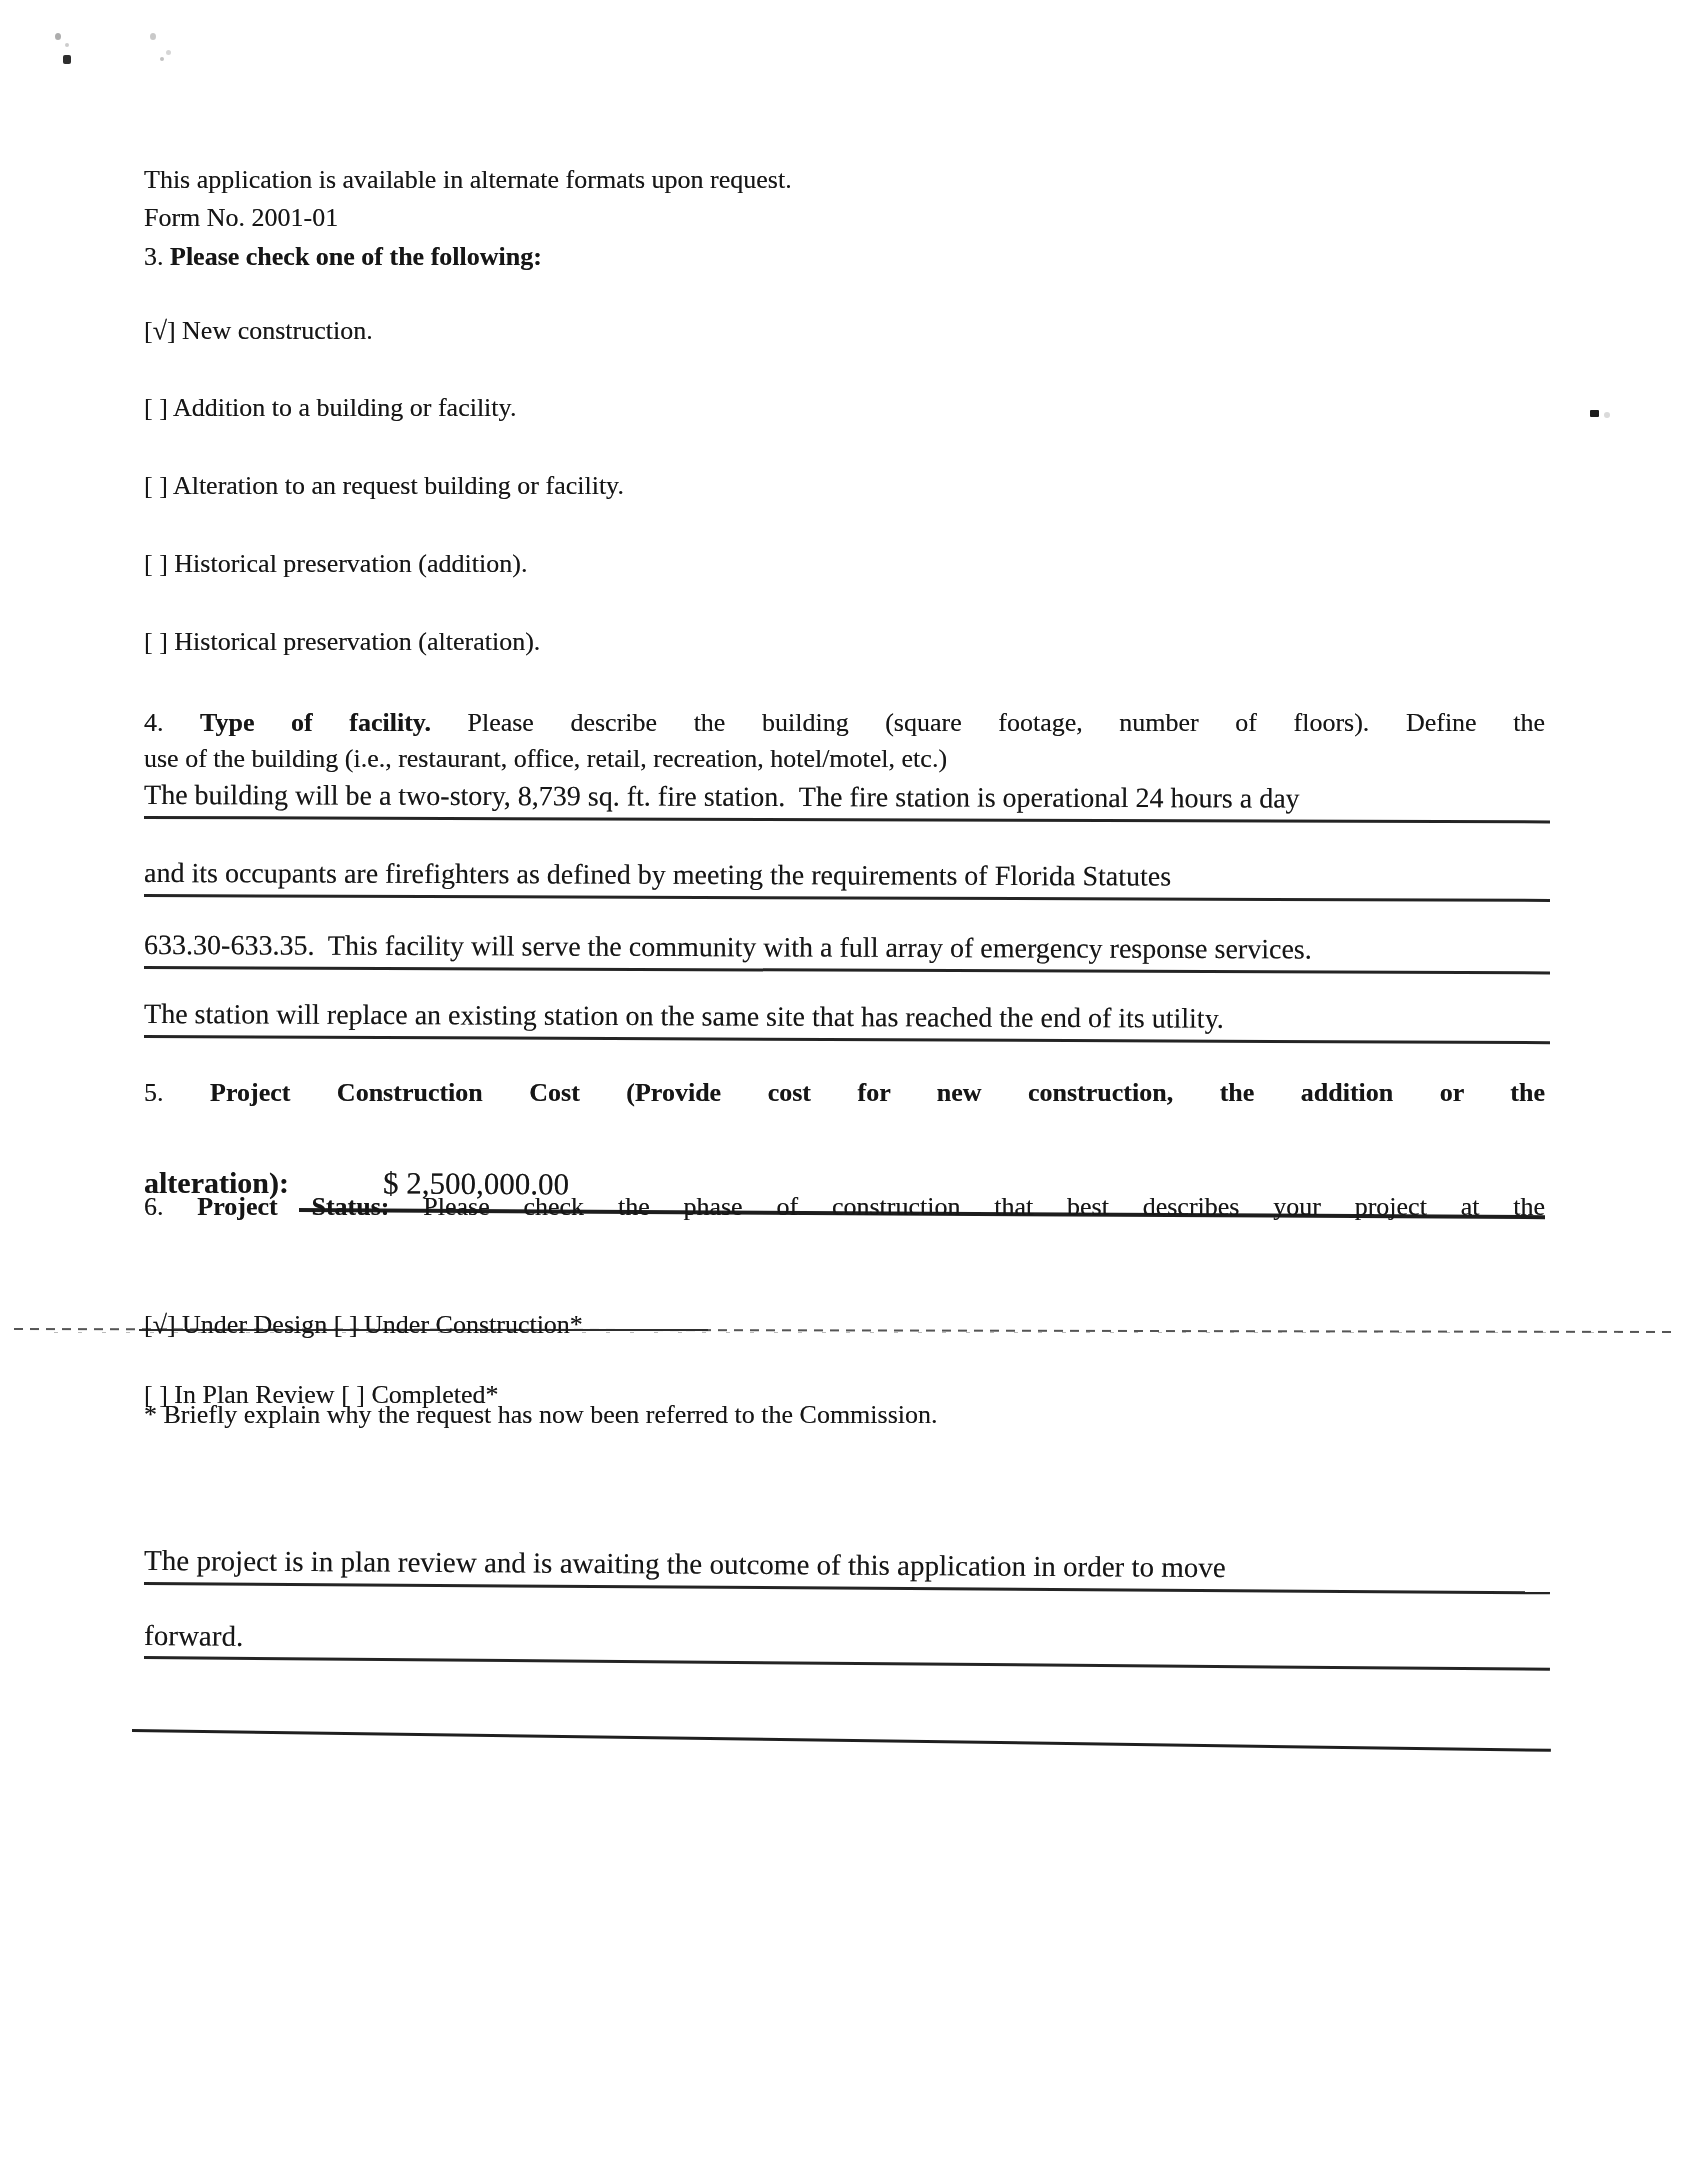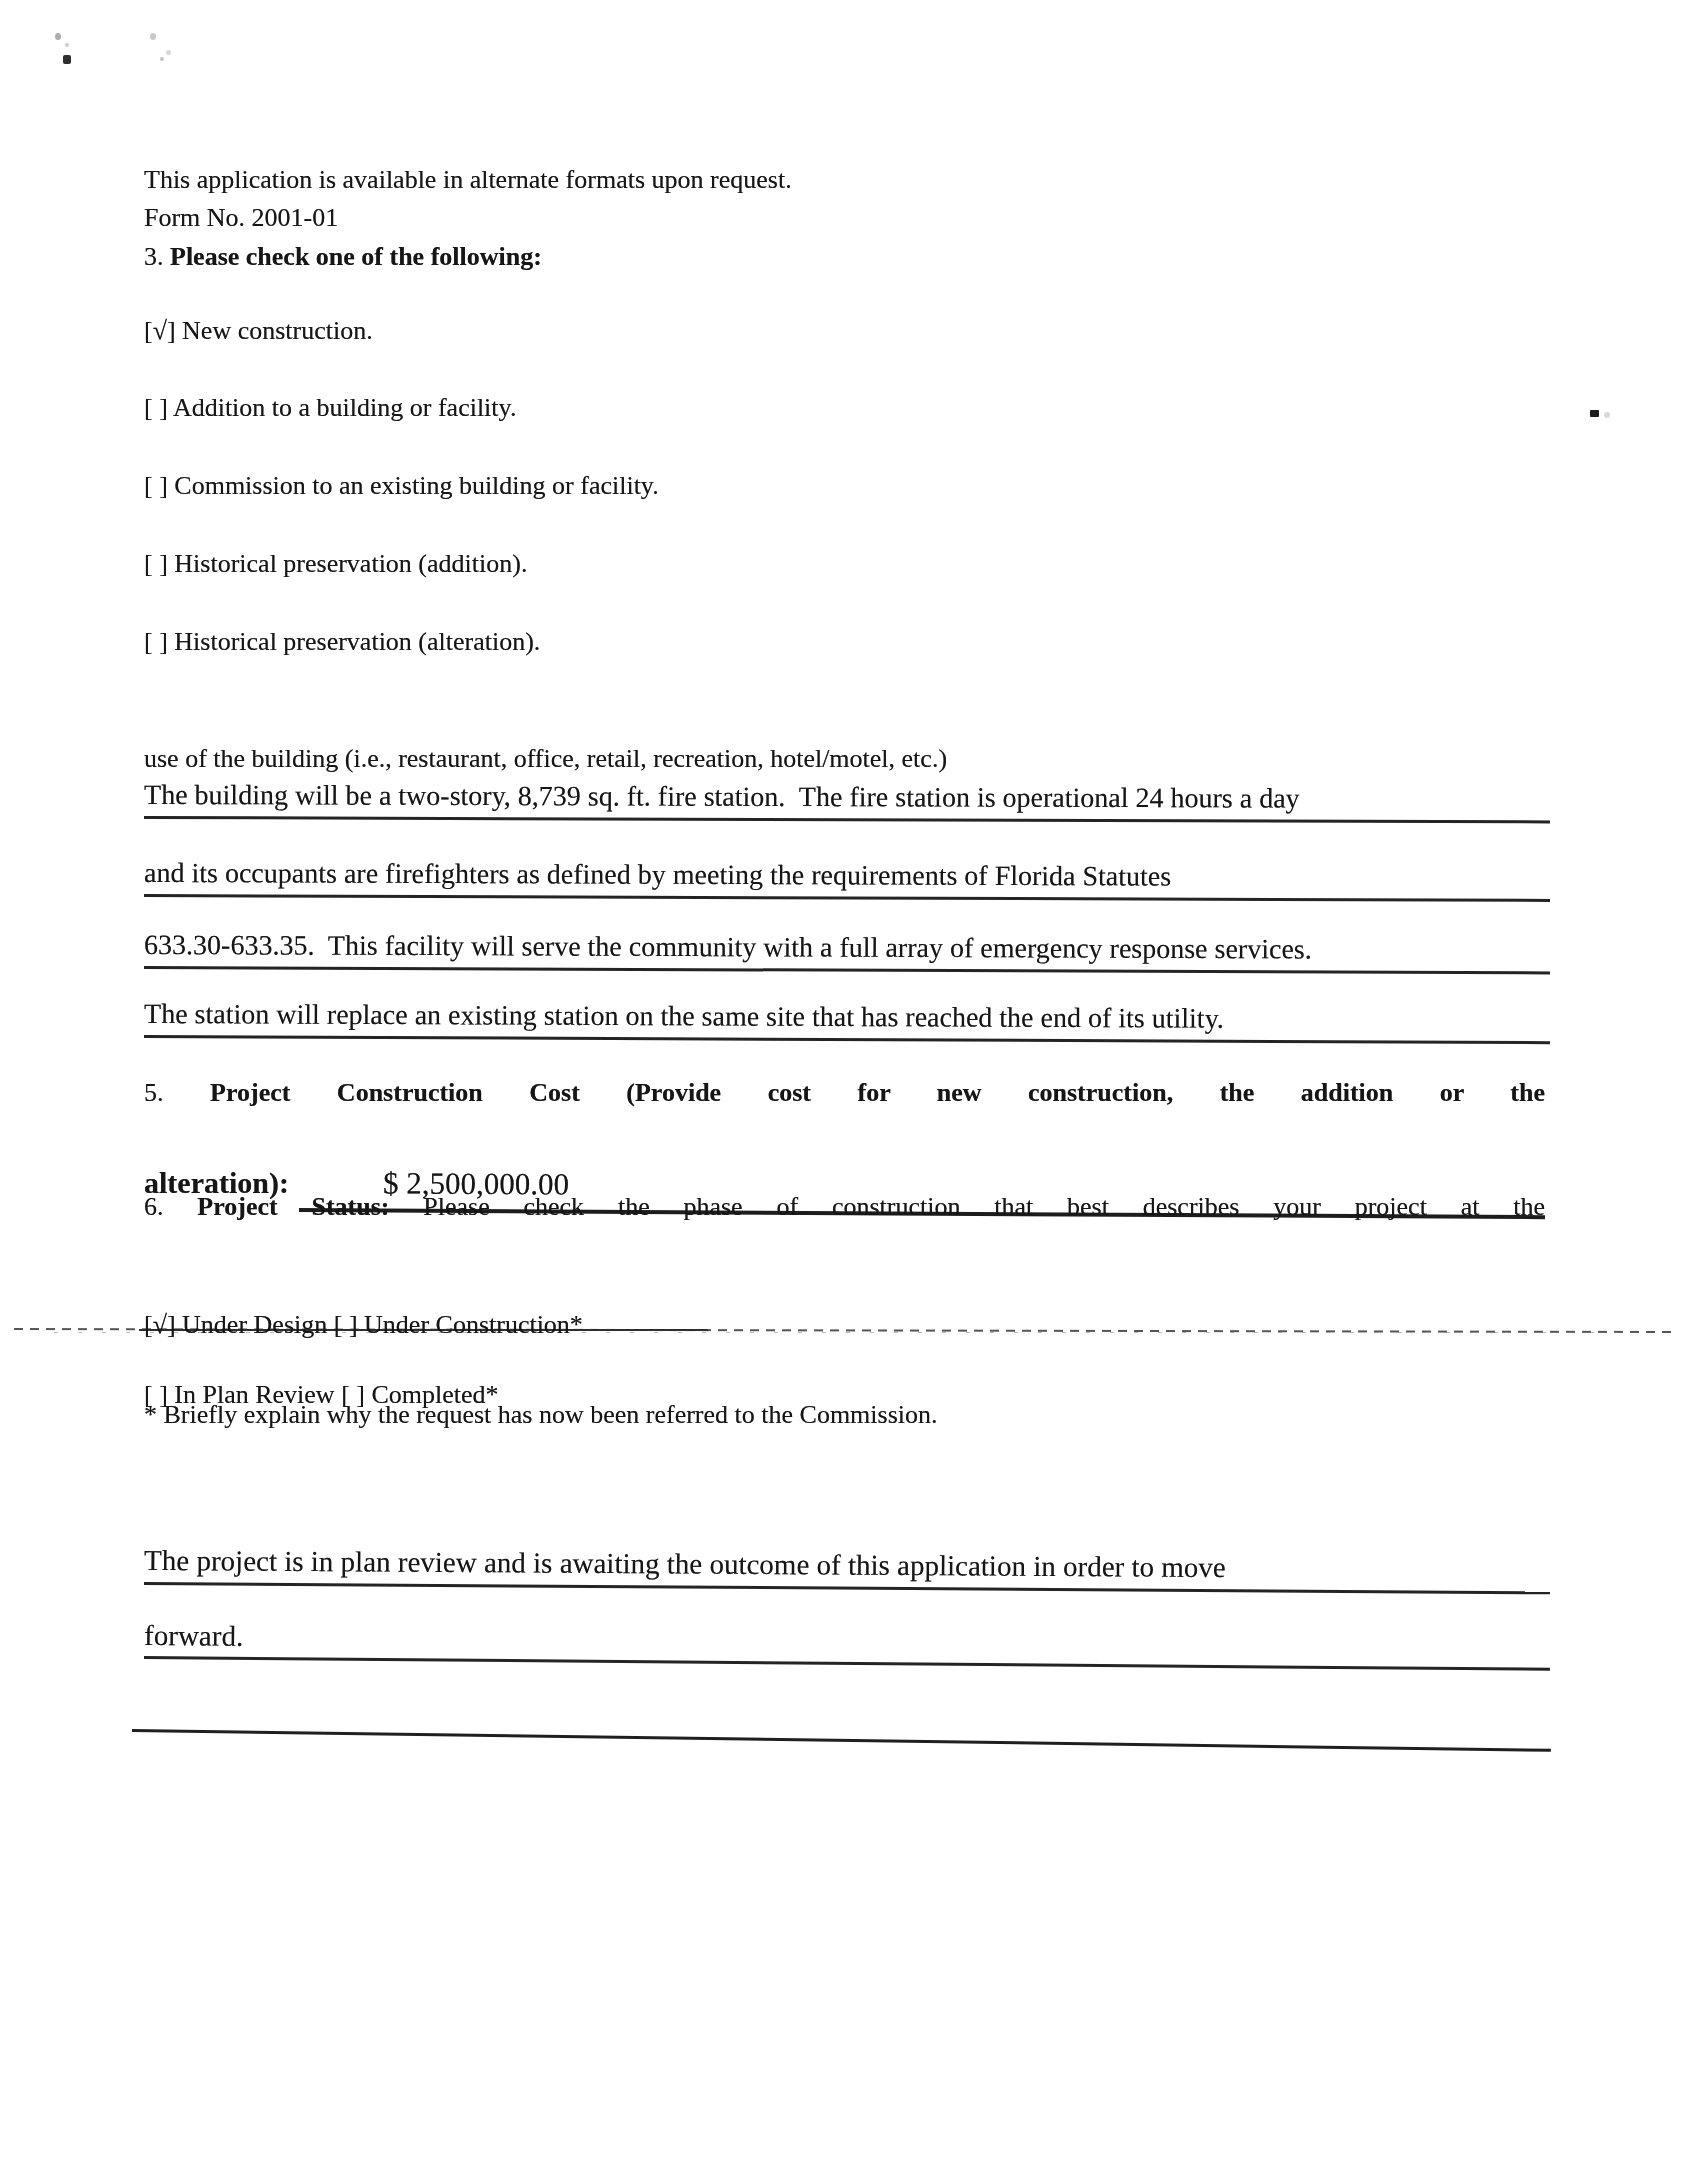--- a/index.html
+++ b/index.html
@@ -78,24 +78,25 @@
   <div class="speck" style="left:1590px;top:410px;width:9px;height:7px;background:#1c1c1c;border-radius:1px"></div>
   <div class="speck" style="left:1604px;top:412px;width:6px;height:6px;background:#b5b5b5;opacity:.5"></div>
 
   <div class="tx" style="top:161px">This application is available in alternate formats upon request.</div>
   <div class="tx" style="top:199px">Form No. 2001-01</div>
 
   <div class="tx" style="top:238px"><span>3. </span><span class="b">Please check one of the following:</span></div>
 
   <div class="tx cb-row" style="top:312px"><span class="pre">[√] </span><span>New construction.</span></div>
   <div class="tx cb-row" style="top:389px"><span class="pre">[ ] </span><span>Addition to a building or facility.</span></div>
-  <div class="tx cb-row" style="top:467px"><span class="pre">[ ] </span><span>Commission to an existing building or facility.</span></div>
+  <div class="tx cb-row" style="top:467px"><span class="pre">[ ] </span><span>Alteration to an request building or facility.</span></div>
   <div class="tx cb-row" style="top:623px"><span class="pre">[ ] </span><span>Historical preservation (alteration).</span></div>
   <div class="tx cb-row" style="top:545px"><span class="pre">[ ] </span><span>Historical preservation (addition).</span></div>
 
+  <div class="tx wrapw just" style="top:705px;line-height:36px"><span>4. </span><span class="b">Type of facility. </span><span>Please describe the building (square footage, number of floors). Define the</span></div>
   <div class="tx" style="top:741px;line-height:36px">use of the building (i.e., restaurant, office, retail, recreation, hotel/motel, etc.)</div>
 
   <div class="ansline" style="top:778px;height:38px;transform:rotate(0.18deg)">The building will be a two-story, 8,739 sq. ft. fire station.  The fire station is operational 24 hours a day</div>
   <div class="ansline" style="top:856px;height:38px;transform:rotate(0.2deg)">and its occupants are firefighters as defined by meeting the requirements of Florida Statutes</div>
   <div class="ansline" style="top:928px;height:38px;transform:rotate(0.22deg)">633.30-633.35.  This facility will serve the community with a full array of emergency response services.</div>
   <div class="ansline" style="top:997px;height:38px;transform:rotate(0.25deg)">The station will replace an existing station on the same site that has reached the end of its utility.</div>
 
   <div class="tx wrapw just" style="top:1074px"><span>5. </span><span class="b">Project Construction Cost (Provide cost for new construction, the addition or the</span></div>
   <div class="costrow">
     <span class="b">alteration):</span>

